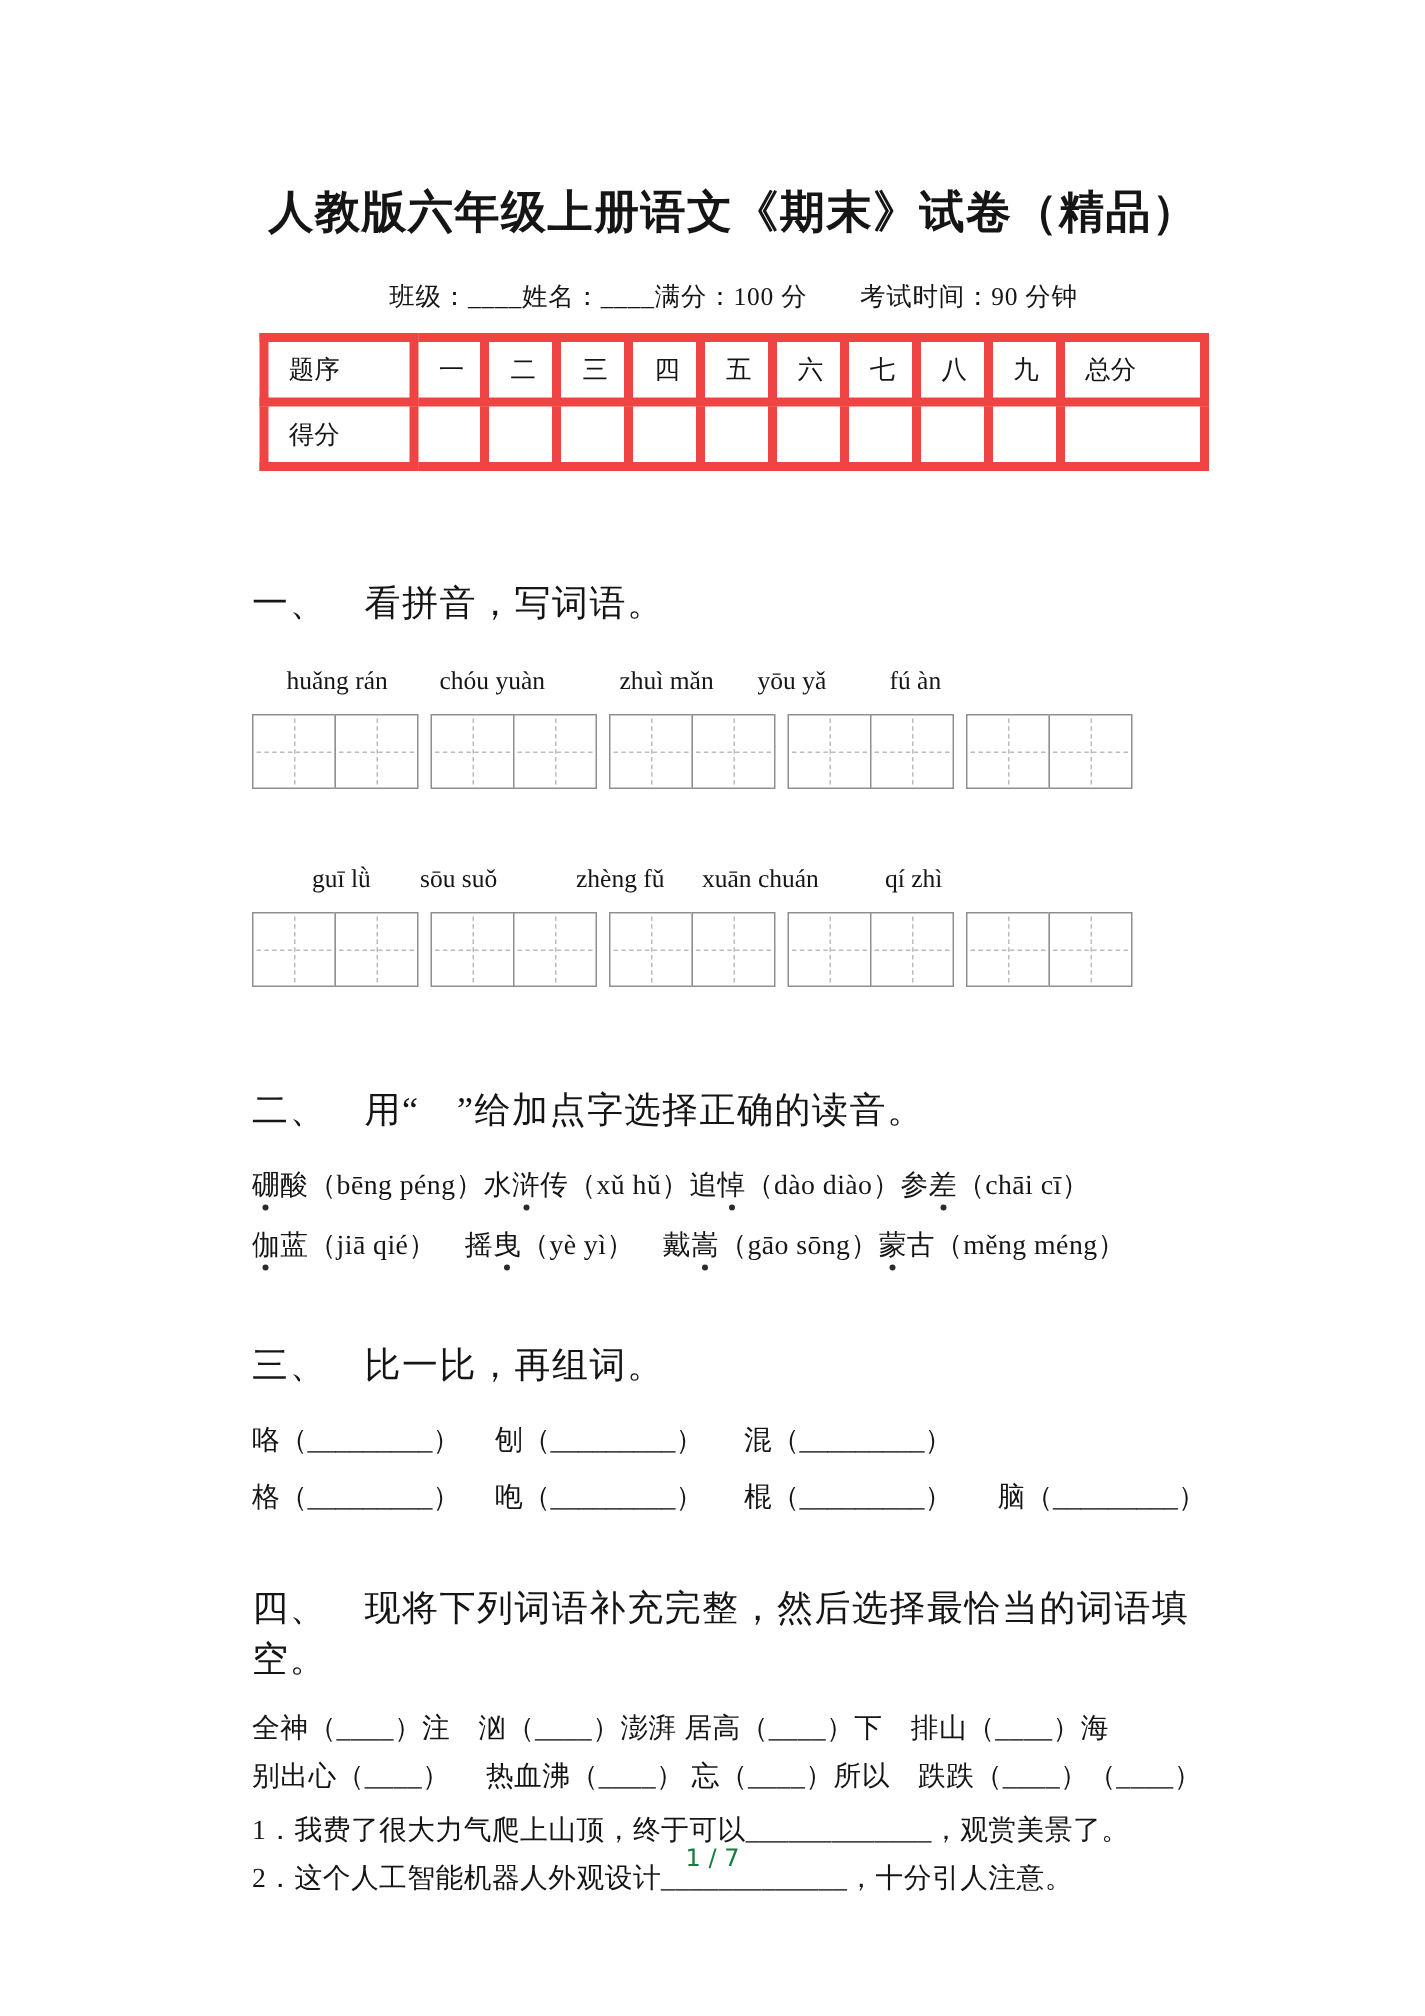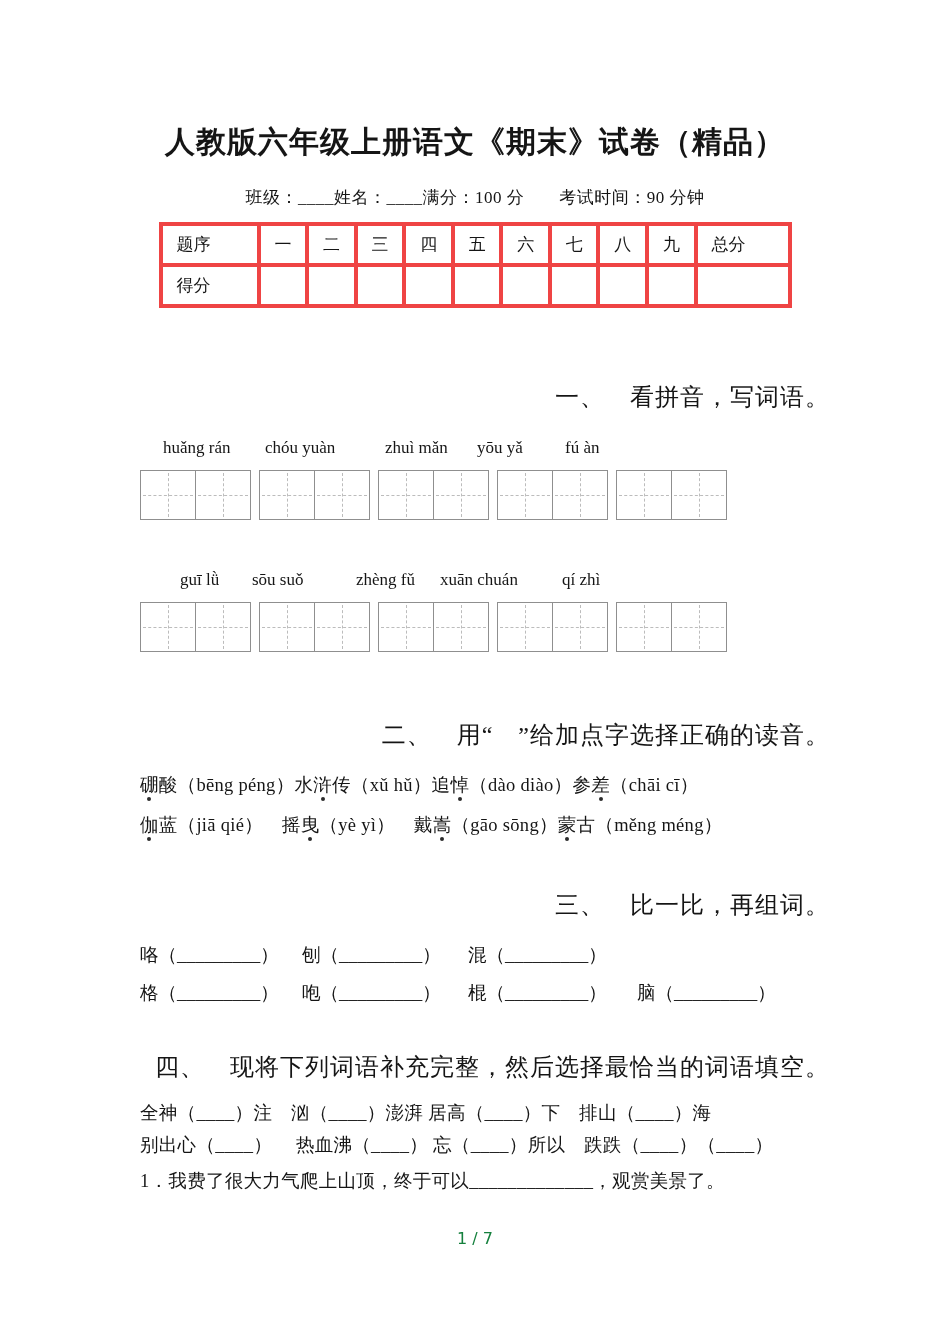--- a/index.html
+++ b/index.html
@@ -1,37 +1,37 @@
 <!DOCTYPE html>
 <html><head>
 <meta charset="utf-8">
 <style>
   html,body{margin:0;padding:0;background:#ffffff;}
   .page{
     width:950px;height:1344px;margin:0 auto;background:#ffffff;position:relative;
     font-family:"Liberation Serif","DejaVu Serif",serif;color:#151515;
-    box-sizing:border-box;padding-top:122px;overflow:hidden;
+    box-sizing:border-box;padding-top:122px;overflow:hidden;padding-left:28px;
   }
   .title{
     margin:0;text-align:center;font-size:30px;font-weight:bold;letter-spacing:1px;line-height:39px;
   }
   .info-line{
     margin-top:26px;text-align:center;font-size:17px;line-height:22px;letter-spacing:.5px;
   }
   table.score{
     width:633px;margin:13px auto 0 auto;border-collapse:collapse;table-layout:fixed;
     font-size:17px;
   }
   table.score td{
-    border:4px solid #ef4444;height:37px;padding:0 0 0 14px;text-align:left;vertical-align:middle;
+    border:6px solid #ef4444;height:37px;padding:0 0 0 14px;text-align:left;vertical-align:middle;
   }
   table.score td:first-child{width:80px;}
   table.score td:last-child{width:76px;}
   .content{padding:0 120px 0 140px;}
-  .sec-heading{font-size:24px;line-height:34px;letter-spacing:1px;text-align:right;}
+  .sec-heading{font-size:24px;line-height:34px;letter-spacing:1px;}
   .h1{margin-top:72px;}
   .h2{margin-top:66px;}
   .h3{margin-top:46px;}
   .h4{margin-top:42px;}
   .pinyin-row{position:relative;height:22px;font-size:17px;margin-top:24px;}
   .pinyin-row.second{margin-top:50px;}
   .pinyin-row span{position:absolute;top:0;white-space:nowrap;}
   .pr1 span:nth-child(1){left:23px;}
   .pr1 span:nth-child(2){left:125px;}
   .pr1 span:nth-child(3){left:245px;}
@@ -189,18 +189,19 @@
       <span>咆（_________）</span>
       <span>棍（_________）</span>
       <span>脑（_________）</span>
     </div>
 
     <div class="sec-heading h4">四、　现将下列词语补充完整，然后选择最恰当的词语填空。</div>
 
     <div class="fill-line">全神（____）注　汹（____）澎湃 居高（____）下　排山（____）海</div>
     <div class="fill-line l2">别出心（____）　 热血沸（____） 忘（____）所以　跌跌（____）（____）</div>
     <div class="fill-line item1">1．我费了很大力气爬上山顶，终于可以_____________，观赏美景了。</div>
+    <div class="fill-line item2">2．这个人工智能机器人外观设计_____________，十分引人注意。</div>
 
   </div>
 
   <div class="footer">1 / 7</div>
 
 </div>
 
 </body></html>

